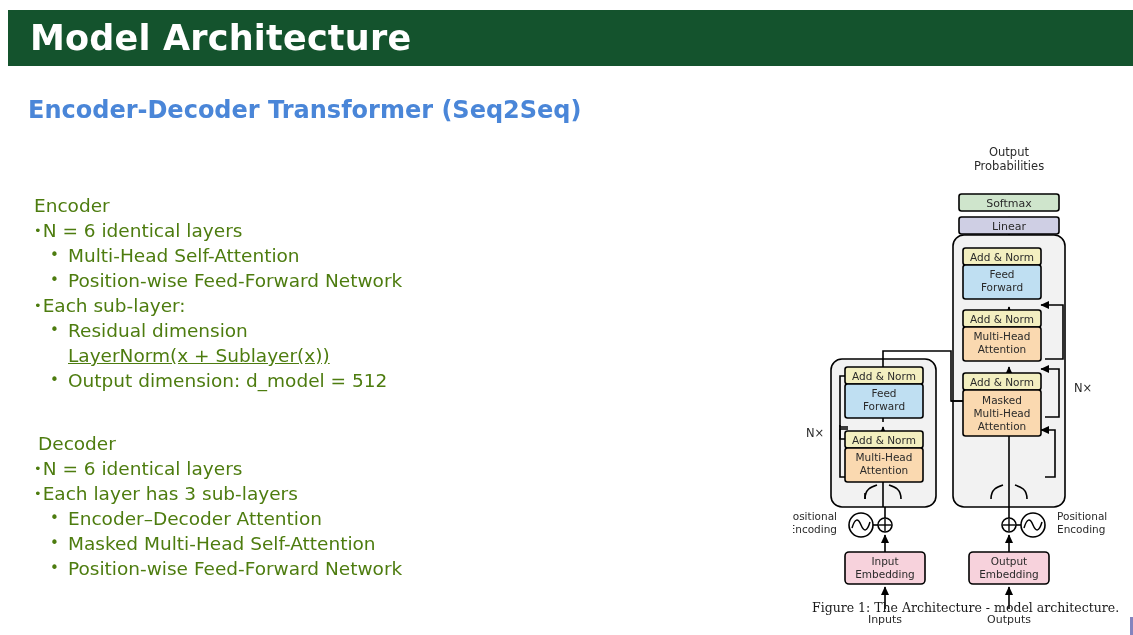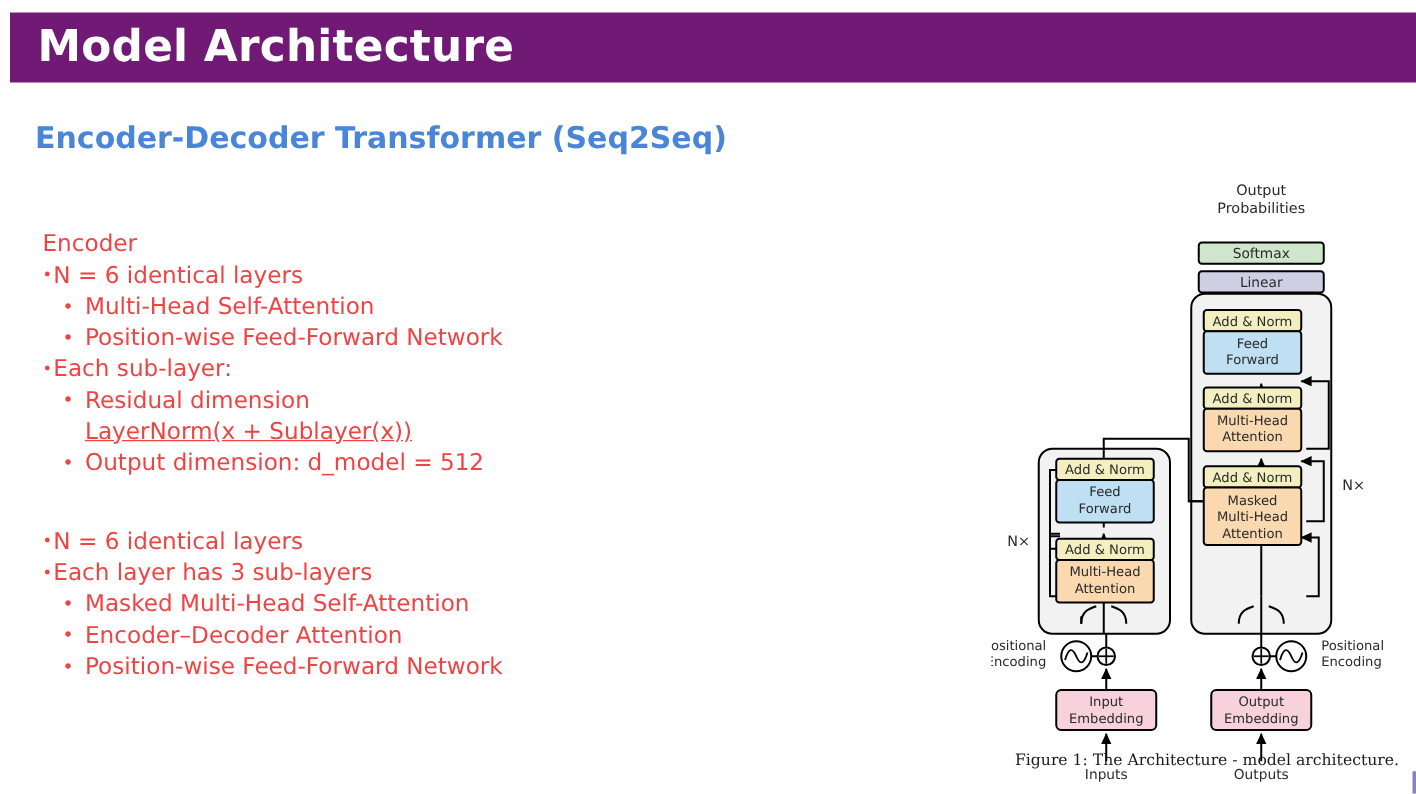--- a/index.html
+++ b/index.html
@@ -15,21 +15,21 @@
     font-family: "DejaVu Sans", sans-serif;
   }
 
   
   #title-bar {
     position: absolute;
     left: 8px;
     top: 10px;
     width: 1125px;
     height: 56px;
-    background: #701a75;
+    background: #14532d;
   }
   #title-text {
     position: absolute;
     left: 22px;
     top: 50%;
     transform: translateY(-50%);
     color: #ffffff;
     font-size: 35px;
     font-weight: bold;
     letter-spacing: 0.2px;
@@ -46,23 +46,23 @@
     font-size: 24px;
     font-weight: bold;
     white-space: nowrap;
     font-family: "DejaVu Sans", sans-serif;
   }
 
   
   #body-text {
     position: absolute;
     left: 34px;
-    top: 183px;
+    top: 193px;
     width: 470px;
-    color: #ef4444;
+    color: #4d7c0f;
     font-size: 18.5px;
     line-height: 25px;
     font-family: "DejaVu Sans", sans-serif;
   }
   .blk { margin: 0; padding: 0; }
   .blk-gap { height: 38px; }
   .hdr { white-space: nowrap; }
   .lvl1 {
     white-space: nowrap;
     text-indent: 0;
@@ -141,24 +141,25 @@
     <div class="lvl2">Position-wise Feed-Forward Network</div>
     <div class="lvl1">Each sub-layer:</div>
     <div class="lvl2">Residual dimension</div>
     <div class="lvl2cont">LayerNorm(x + Sublayer(x))</div>
     <div class="lvl2">Output dimension: d_model = 512</div>
   </div>
 
   <div class="blk-gap"></div>
 
   <div class="blk">
+    <div class="hdr decoder-hdr">Decoder</div>
     <div class="lvl1">N = 6 identical layers</div>
     <div class="lvl1">Each layer has 3 sub-layers</div>
+    <div class="lvl2">Encoder–Decoder Attention</div>
     <div class="lvl2">Masked Multi-Head Self-Attention</div>
-    <div class="lvl2">Encoder–Decoder Attention</div>
     <div class="lvl2">Position-wise Feed-Forward Network</div>
   </div>
 
 </div>
 
 <div id="figure">
 
   <svg id="diagram-svg" width="340" height="450" viewBox="0 0 340 450" style="top: 32px;">
     <defs>
       <marker id="ah" markerWidth="7" markerHeight="7" refX="5.2" refY="2.6" orient="auto" markerUnits="strokeWidth">

